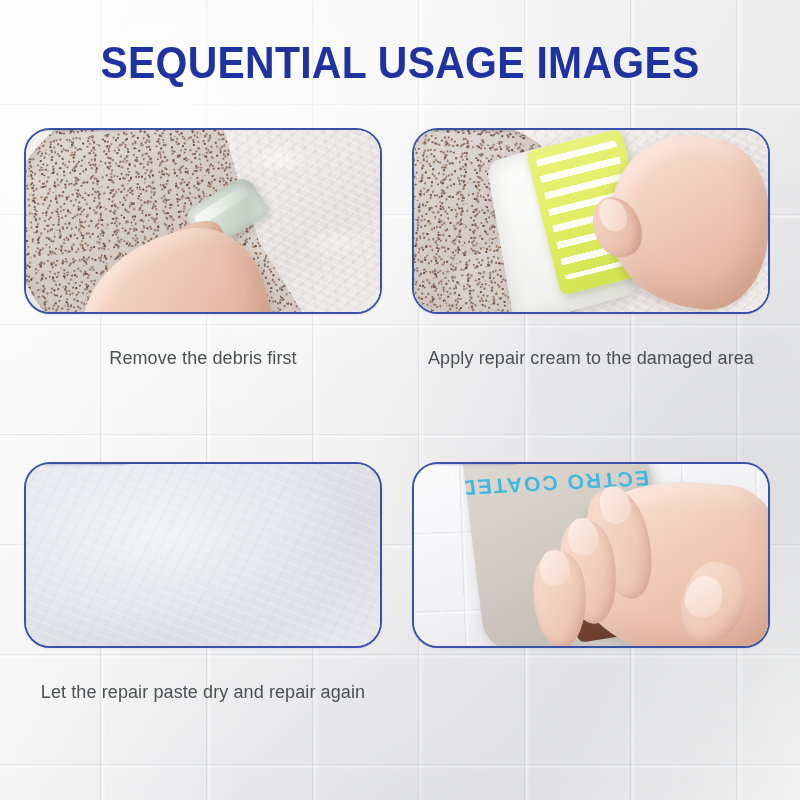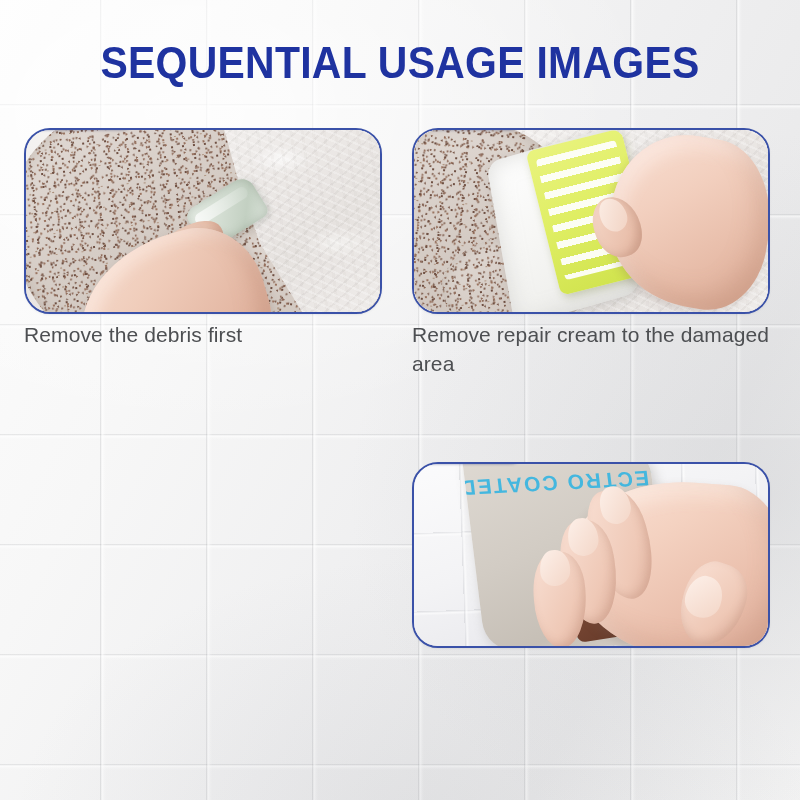--- a/index.html
+++ b/index.html
@@ -136,23 +136,23 @@
     align-items: center;
     justify-content: center;
     z-index: 6;
     box-shadow: 0 1px 2px rgba(40,50,110,0.25);
     white-space: nowrap;
   }
 
   
   .caption {
     width: 358px;
-    margin-top: 6px;
-    text-align: left;
-    font-size: 21px;
+    margin-top: 30px;
+    text-align: center;
+    font-size: 18px;
     line-height: 29px;
     color: #4d4f52;
     letter-spacing: 0.1px;
   }
 
   
 
   
   .plaster {
     position: absolute;
@@ -420,23 +420,30 @@
           <div class="speckle" id="s2-patch"></div>
           <div class="speckle" id="s2-patch2"></div>
           <div id="s2-cream"></div>
           <div id="s2-scraper"></div>
           <div id="s2-hand"></div>
           <div id="s2-thumb"></div>
           <div id="s2-nail"></div>
         </div>
         <div class="badge">STEP 2</div>
       </div>
-      <div class="caption">Remove repair cream to the damaged area</div>
+      <div class="caption">Apply repair cream to the damaged area</div>
     </div>
 
+    <div class="step col-l row-b">
+      <div class="card">
+        <div class="photo" id="photo3"></div>
+        <div class="badge">STEP 3</div>
+      </div>
+      <div class="caption">Let the repair paste dry and repair again</div>
+    </div>
 
     <div class="step col-r row-b">
       <div class="card">
         <div class="photo" id="photo4">
           <div id="s4-tiles"></div>
           <div id="s4-paper">
             <div id="s4-paper-text">ELECTRO COATED ABRASIVE</div>
           </div>
           <div id="s4-paper-edge"></div>
           <div id="s4-hand"></div>

